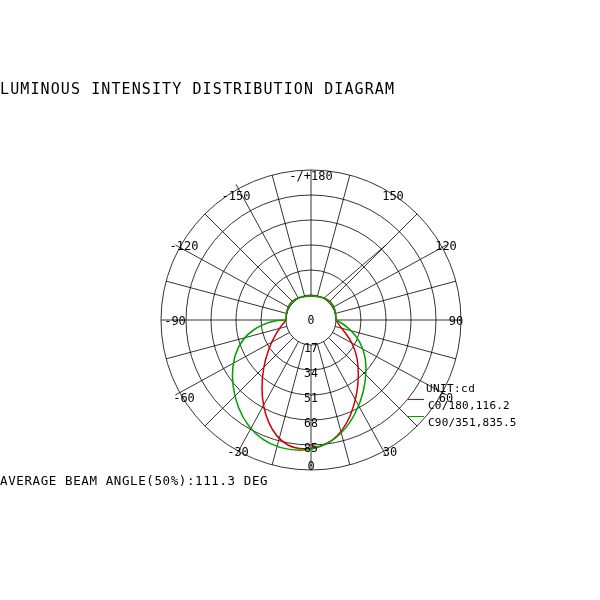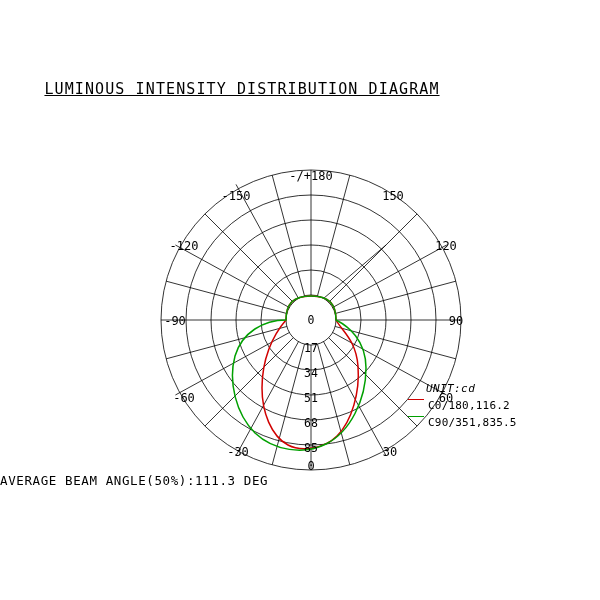--- a/index.html
+++ b/index.html
@@ -13,25 +13,24 @@
     position: relative;
     font-family: "DejaVu Sans Mono", monospace;
     color: #000000;
     overflow: hidden;
   }
   #chart-title {
     position: absolute;
     top: 80px;
     left: 0;
     width: 484px;
-    text-align: center;
+    text-align: left;
     font-size: 15px;
     letter-spacing: 1.1px;
     font-family: "DejaVu Sans Mono", monospace;
-    text-decoration: underline;
   }
   #polar-wrap {
     position: absolute;
     left: 0;
     top: 0;
     width: 548px;
     height: 600px;
     text-align: center;
   }
   #caption {
@@ -47,21 +46,20 @@
     position: absolute;
     left: 408px;
     top: 382px;
     font-size: 11px;
     font-family: "DejaVu Sans Mono", monospace;
   }
   .legend .unit {
     margin-left: 18px;
     margin-bottom: 4px;
     letter-spacing: 0.4px;
-    font-style: italic;
   }
   .legend-row {
     display: flex;
     height: 15px;
     margin-bottom: 2px;
   }
   .legend-swatch {
     width: 16px;
     height: 0;
     border-top-width: 1.4px;

